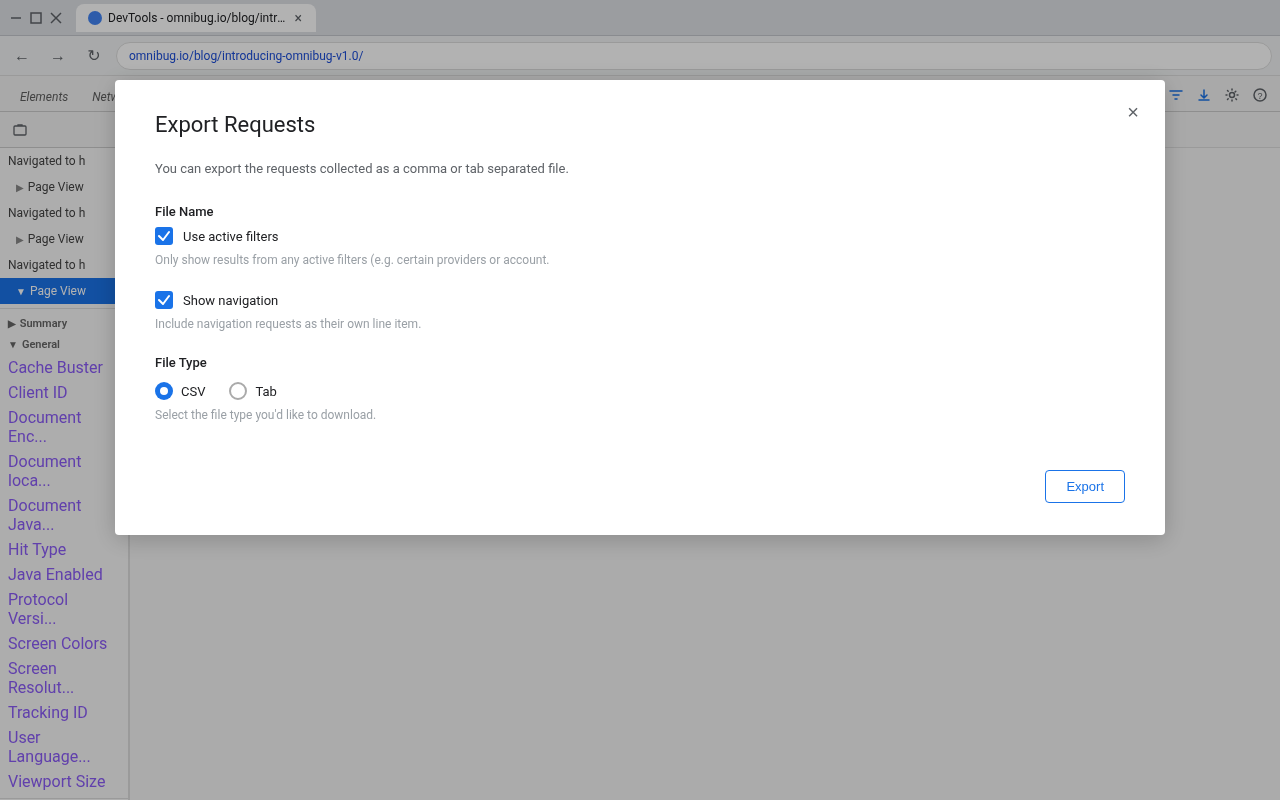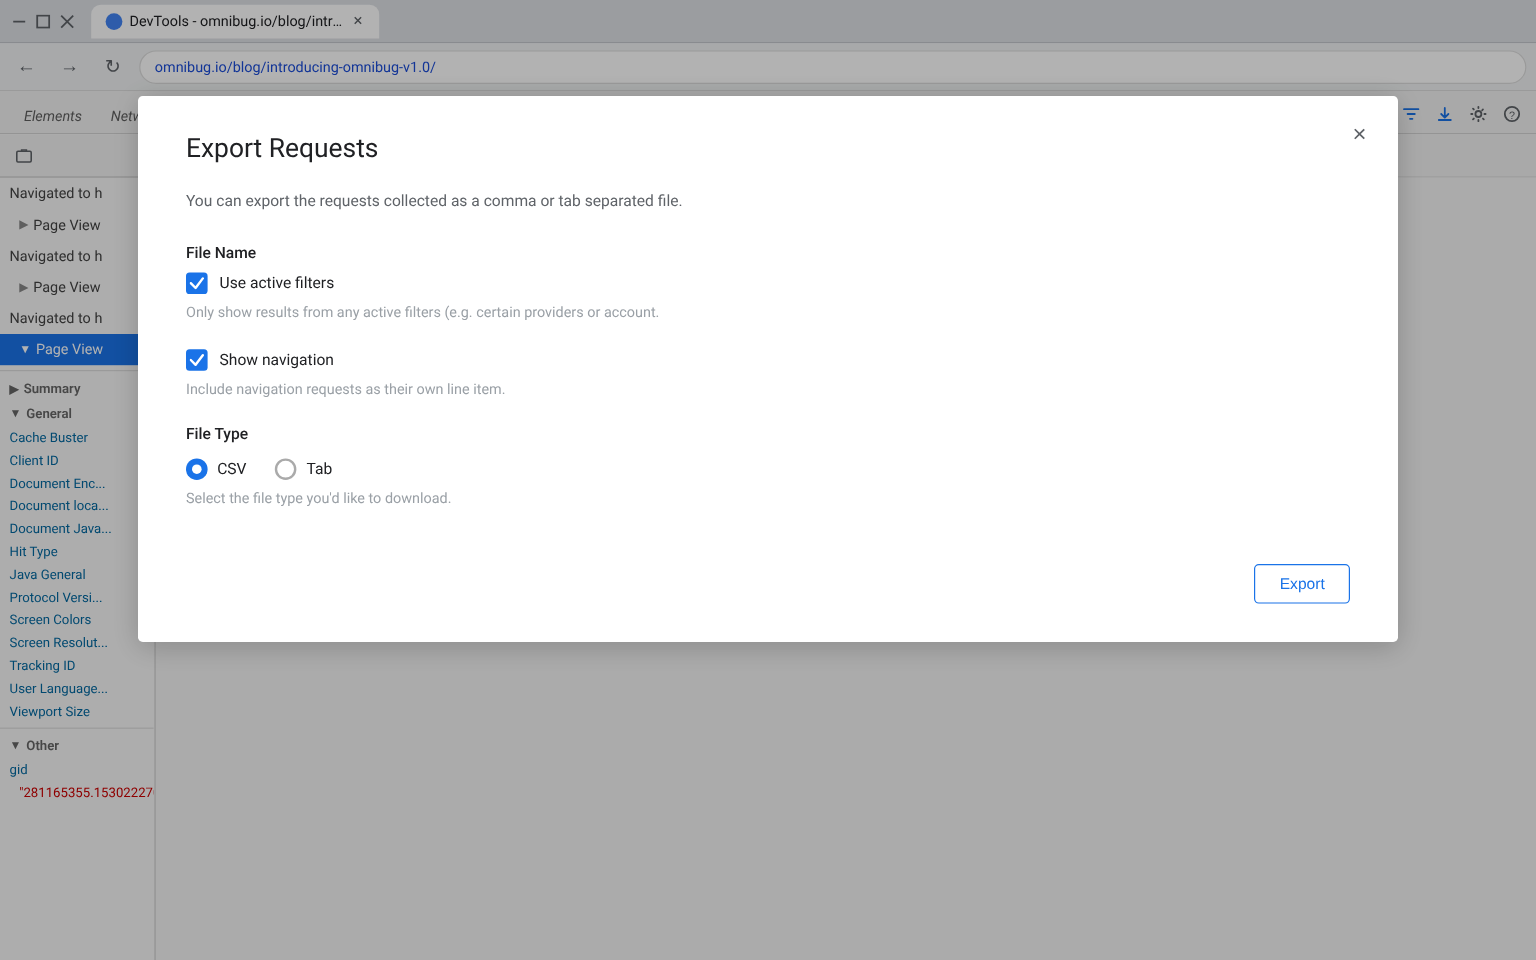--- a/index.html
+++ b/index.html
@@ -200,22 +200,22 @@
       font-weight: 600;
       display: flex;
       align-items: center;
       gap: 4px;
       cursor: pointer;
     }
     .section-label .arrow { font-size: 10px; }
 
     .data-row {
       padding: 3px 8px;
-      font-size: 11px;
-      color: #0369a1;
+      font-size: 16px;
+      color: #8b5cf6;
       cursor: pointer;
     }
 
     
     .modal-overlay {
       position: fixed;
       top: 0; left: 0; right: 0; bottom: 0;
       background: rgba(0,0,0,0.3);
       display: flex;
       align-items: flex-start;
@@ -508,21 +508,21 @@
         <div class="section-label">
           <span class="arrow">▼</span>
           <span>General</span>
         </div>
         <div class="data-row">Cache Buster</div>
         <div class="data-row">Client ID</div>
         <div class="data-row">Document Enc...</div>
         <div class="data-row">Document loca...</div>
         <div class="data-row">Document Java...</div>
         <div class="data-row">Hit Type</div>
-        <div class="data-row">Java General</div>
+        <div class="data-row">Java Enabled</div>
         <div class="data-row">Protocol Versi...</div>
         <div class="data-row">Screen Colors</div>
         <div class="data-row">Screen Resolut...</div>
         <div class="data-row">Tracking ID</div>
         <div class="data-row">User Language...</div>
         <div class="data-row">Viewport Size</div>
 
         <div style="height:1px; background:#ddd; margin:4px 0;"></div>
         <div class="section-label">
           <span class="arrow">▼</span>

